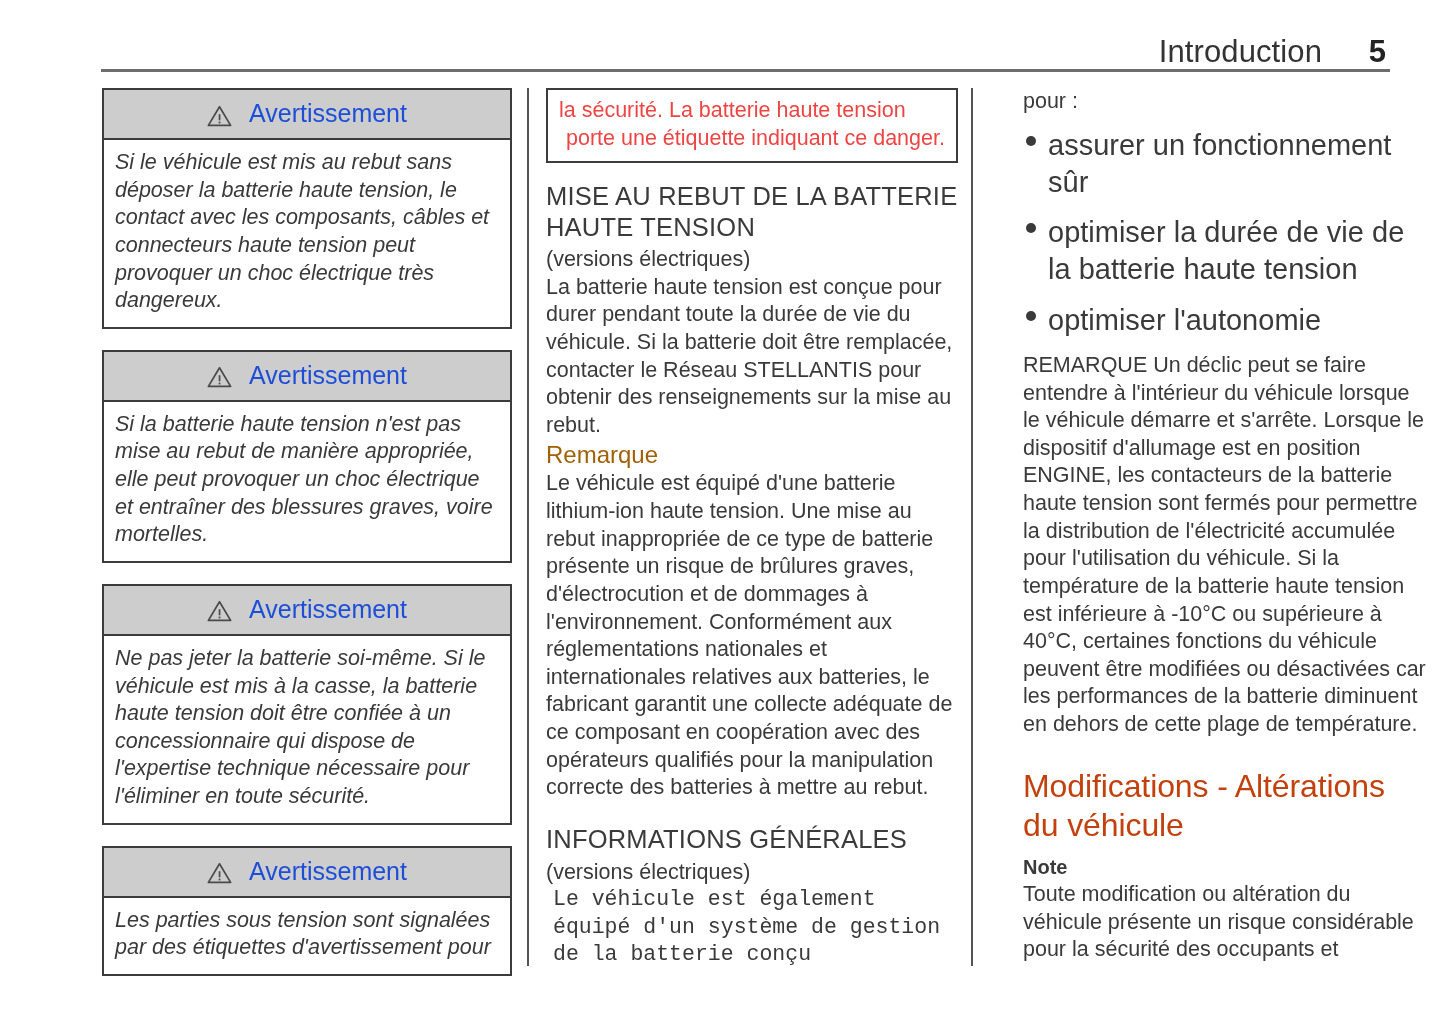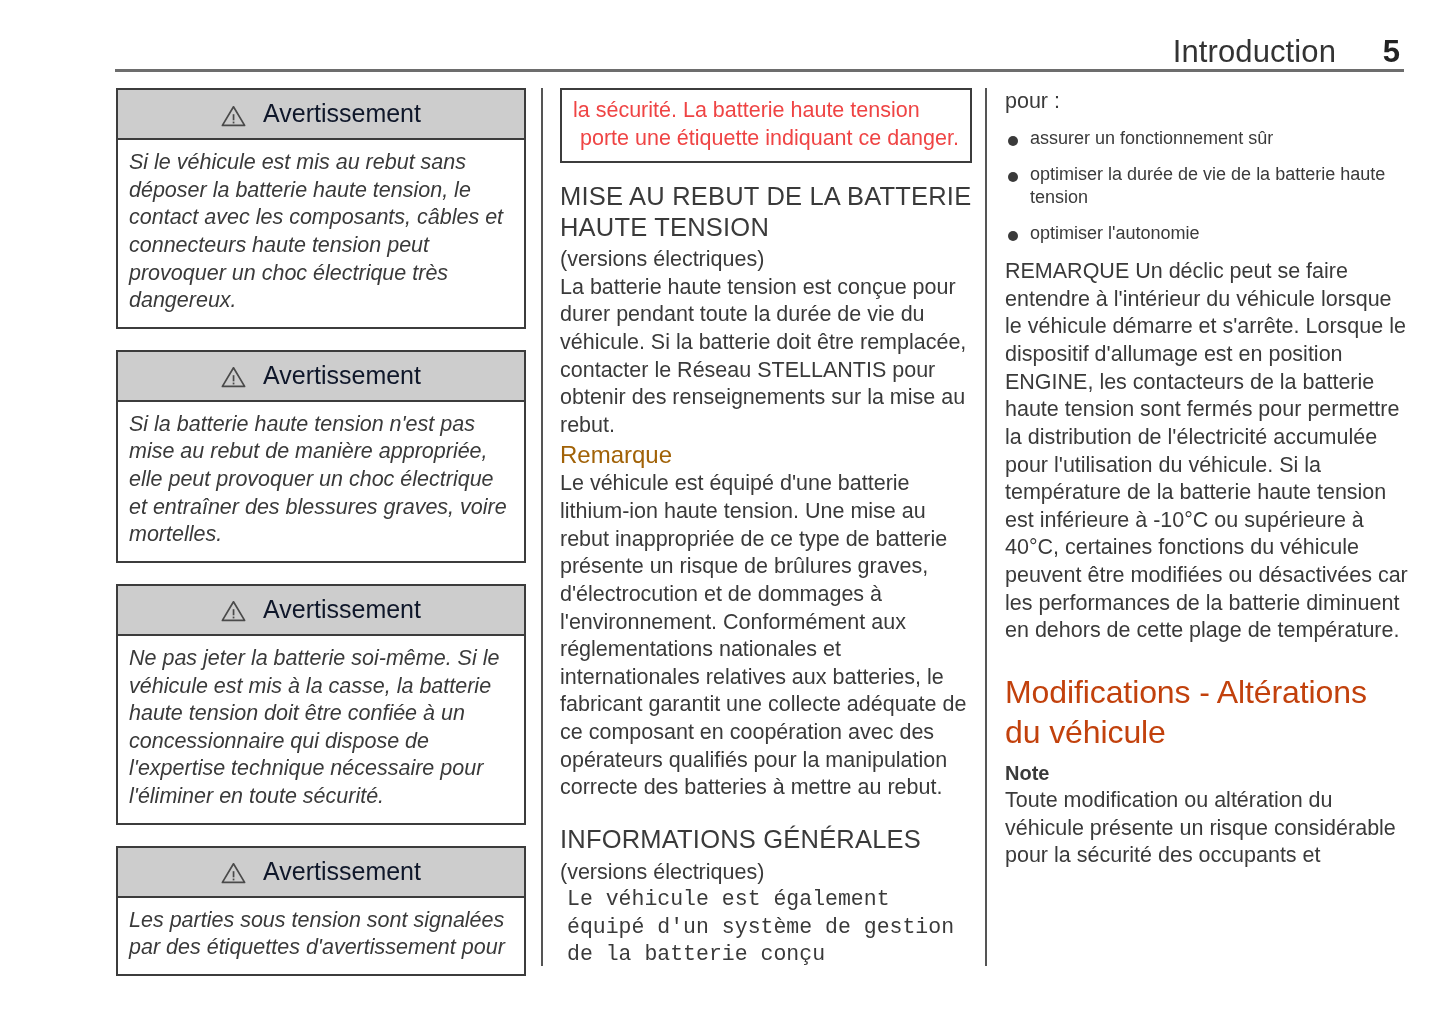--- a/index.html
+++ b/index.html
@@ -12,21 +12,20 @@
     height: 1018px;
     font-family: "Liberation Sans", sans-serif;
     color: #333333;
     position: relative;
     overflow: hidden;
   }
 
   .page {
     position: absolute;
     inset: 0;
-    margin-left: 14px;
   }
 
   
   .page-header {
     position: absolute;
     left: 101px;
     top: 34px;
     width: 1289px;
     height: 38px;
   }
@@ -68,36 +67,36 @@
   .col-divider.d1 { left: 527px; top: 88px; height: 878px; }
   .col-divider.d2 { left: 971px; top: 88px; height: 878px; }
 
   
   .column {
     position: absolute;
     top: 88px;
   }
   .col-left   { left: 102px; width: 410px; }
   .col-mid    { left: 546px; width: 412px; }
-  .col-right  { left: 991px; width: 404px; }
+  .col-right  { left: 1023px; width: 404px; }
 
   
   .warn-box {
     border: 2px solid #3c3c3c;
     background: #ffffff;
     margin-bottom: 21px;
     box-sizing: border-box;
   }
   .warn-head {
     background: #cdcdcd;
     border-bottom: 2px solid #3c3c3c;
     text-align: center;
     padding: 9px 6px 10px 6px;
     font-size: 25px;
-    color: #0f172a;
+    color: #1d4ed8;
     display: flex;
     align-items: center;
     justify-content: center;
     gap: 17px;
   }
   .warn-tri {
     display: inline-block;
     width: 25px;
     height: 22px;
     flex: 0 0 auto;
@@ -157,21 +156,21 @@
   
   .bullet-list {
     list-style: none;
     margin: 11px 0 0 0;
     padding: 0;
   }
   .bullet-list li {
     position: relative;
     padding-left: 25px;
     margin-bottom: 13px;
-    font-size: 18px;
+    font-size: 29px;
     line-height: 1.285;
     color: #3a3a3a;
   }
   .bullet-list li .dot {
     position: absolute;
     left: 3px;
     top: 9px;
     width: 10px;
     height: 10px;
     border-radius: 50%;

